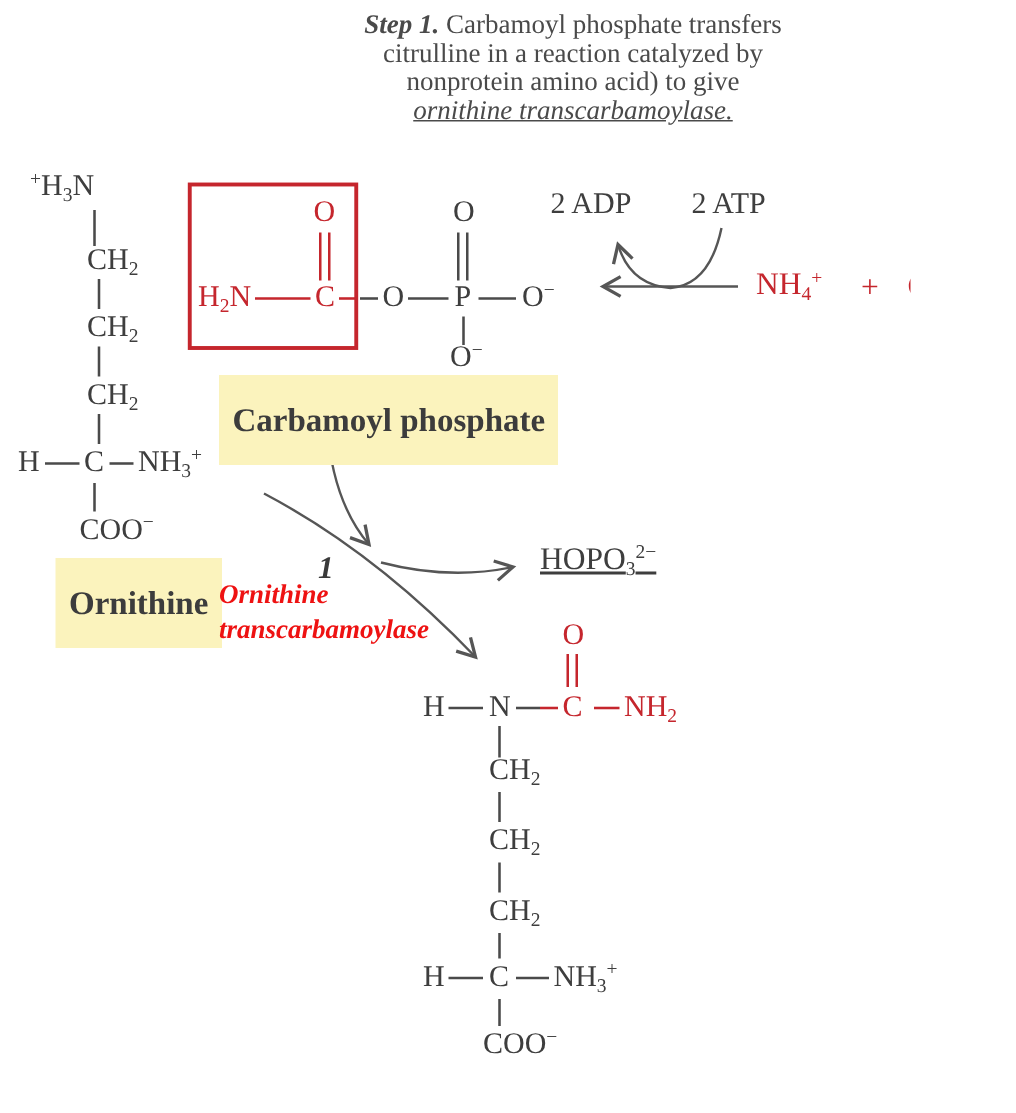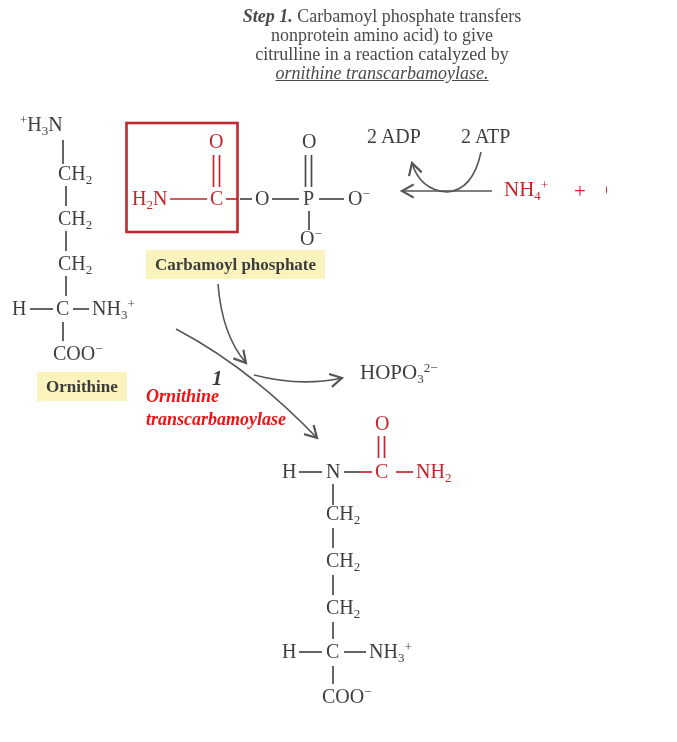--- a/index.html
+++ b/index.html
@@ -14,21 +14,21 @@
   .bond-red{stroke:var(--crimson);stroke-width:1.7;fill:none;}
   .arrow{stroke:var(--arrow);stroke-width:1.6;fill:none;}
   .redbox{stroke:var(--crimson);stroke-width:2.6;fill:none;}
   .ah-path{stroke:var(--arrow);stroke-width:1.5;fill:none;}
   .atom{position:absolute;font-size:20px;line-height:1;color:var(--ink);white-space:nowrap;}
   .atom sub{font-size:13px;line-height:1;position:relative;top:4px;vertical-align:baseline;}
   .atom sup{font-size:13px;line-height:1;position:relative;top:-7px;vertical-align:baseline;}
   .red{color:var(--crimson);}
   .big{font-size:21px;}
   .chem-label{position:absolute;background:var(--highlight);color:#3c3c3c;
-              font-size:17px;font-weight:bold;line-height:1;padding:6px 9px;white-space:nowrap;}
+              font-size:22px;font-weight:bold;line-height:1;padding:19px 9px;white-space:nowrap;}
   .caption{position:absolute;left:183px;top:7px;width:398px;text-align:center;
            font-size:18px;line-height:19px;color:var(--caption);}
   .caption sub{font-size:12px;line-height:1;position:relative;top:3px;}
   .step-bold{font-weight:bold;font-style:italic;}
   .it{font-style:italic;text-decoration:underline;}
   .enzyme{position:absolute;font-size:18px;font-weight:bold;font-style:italic;
           color:var(--enzyme-red);line-height:1;white-space:nowrap;}
   .step-num{position:absolute;font-size:21px;font-weight:bold;font-style:italic;
             color:#3a3a3a;line-height:1;}
 </style>
@@ -91,22 +91,22 @@
       <line class="bond" x1="333" y1="575" x2="333" y2="595"></line>
       <line class="bond" x1="333" y1="622" x2="333" y2="639"></line>
       <line class="bond" x1="299" y1="652" x2="322" y2="652"></line>
       <line class="bond" x1="344" y1="652" x2="366" y2="652"></line>
       <line class="bond" x1="333" y1="666" x2="333" y2="684"></line>
     </g>
   </svg>
 
   <div class="caption">
     <div><span class="step-bold">Step 1.</span><span> Carbamoyl phosphate transfers</span></div>
+    <div>citrulline in a reaction catalyzed by</div>
     <div>nonprotein amino acid) to give</div>
-    <div>citrulline in a reaction catalyzed by</div>
     <div class="it">ornithine transcarbamoylase.</div>
   </div>
 
   <span class="atom" style="left:20px;top:114px;"><sup>+</sup><span>H</span><sub>3</sub><span>N</span></span>
   <span class="atom" style="left:58px;top:163px;"><span>CH</span><sub>2</sub></span>
   <span class="atom" style="left:58px;top:208px;"><span>CH</span><sub>2</sub></span>
   <span class="atom" style="left:58px;top:253px;"><span>CH</span><sub>2</sub></span>
   <span class="atom" style="left:12px;top:298px;">H</span>
   <span class="atom" style="left:56px;top:298px;">C</span>
   <span class="atom" style="left:92px;top:298px;"><span>NH</span><sub>3</sub><sup>+</sup></span>
@@ -125,21 +125,21 @@
 
   <span class="atom" style="left:367px;top:126px;">2 ADP</span>
   <span class="atom" style="left:461px;top:126px;text-align:right;">2 ATP</span>
   <span class="atom red big" style="left:504px;top:179px;"><span>NH</span><sub>4</sub><sup>+</sup></span>
   <span class="atom red big" style="left:574px;top:181px;">+</span>
   <span class="atom red big" style="left:605px;top:180px;"><span>CO</span><sub>2</sub></span>
 
   <span class="step-num" style="left:212px;top:368px;">1</span>
   <span class="enzyme" style="left:146px;top:387px;">Ornithine</span>
   <span class="enzyme" style="left:146px;top:410px;">transcarbamoylase</span>
-  <span class="atom big" style="left:360px;top:362px;"><span>HOPO</span><sub>3</sub><sup>2−</sup></span>
+  <span class="atom big" style="left:360px;top:362px;text-decoration:underline;"><span>HOPO</span><sub>3</sub><sup>2−</sup></span>
 
   <span class="atom red" style="left:375px;top:413px;">O</span>
   <span class="atom" style="left:282px;top:461px;">H</span>
   <span class="atom" style="left:326px;top:461px;">N</span>
   <span class="atom red" style="left:375px;top:461px;">C</span>
   <span class="atom red" style="left:416px;top:461px;"><span>NH</span><sub>2</sub></span>
   <span class="atom" style="left:326px;top:503px;"><span>CH</span><sub>2</sub></span>
   <span class="atom" style="left:326px;top:550px;"><span>CH</span><sub>2</sub></span>
   <span class="atom" style="left:326px;top:597px;"><span>CH</span><sub>2</sub></span>
   <span class="atom" style="left:282px;top:641px;">H</span>

